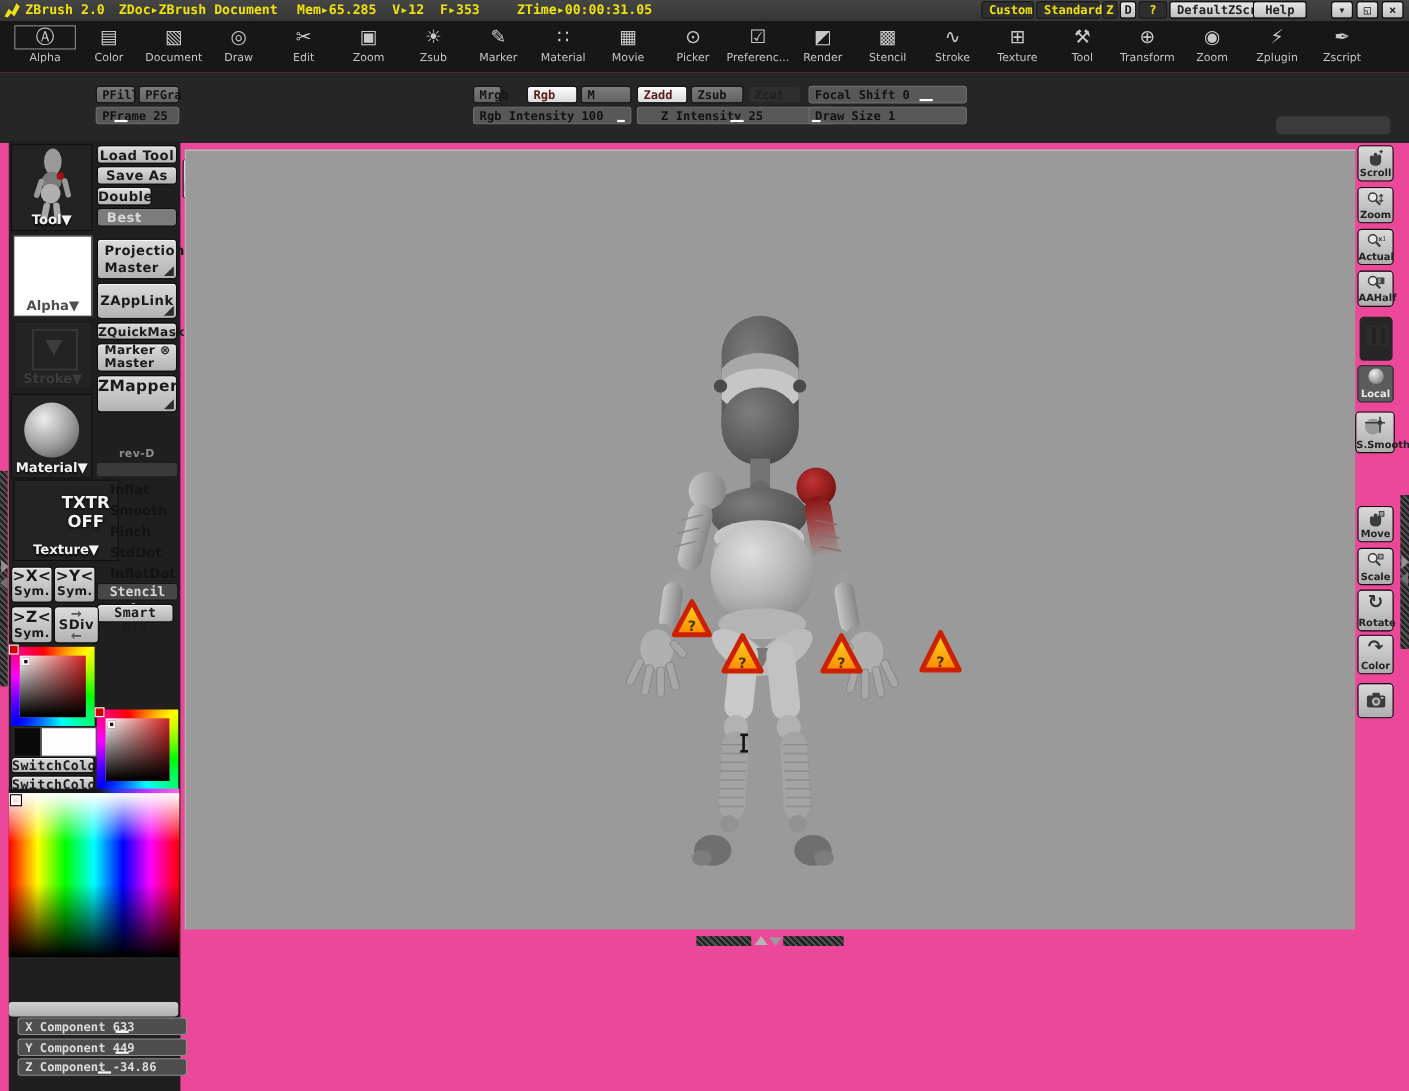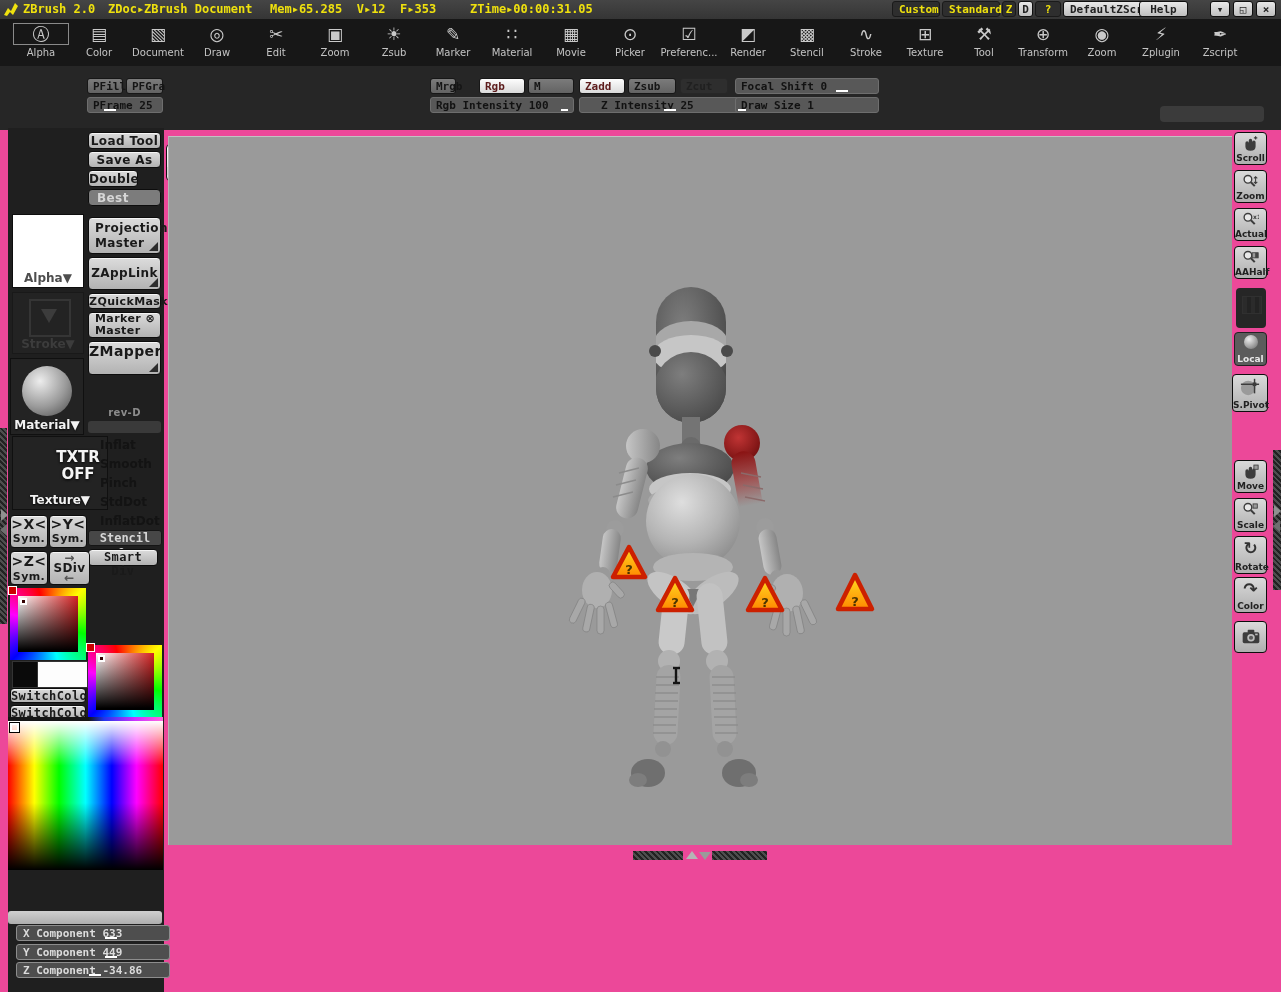--- a/index.html
+++ b/index.html
@@ -368,20 +368,33 @@
   <div class="abs hatch" style="left:0;top:428px;width:7px;height:196px"></div>
   <div class="edge-tri" style="left:1px;top:509px;border-top:6px solid transparent;border-bottom:6px solid transparent;border-left:7px solid #909090;"></div>
   <div class="edge-tri" style="left:0px;top:524px;border-top:6px solid transparent;border-bottom:6px solid transparent;border-right:7px solid #6f6f6f;"></div>
 
   <div class="abs hatch" style="left:1273px;top:450px;width:8px;height:140px"></div>
   <div class="edge-tri" style="left:1274px;top:505px;border-top:6px solid transparent;border-bottom:6px solid transparent;border-left:7px solid #909090;"></div>
   <div class="edge-tri" style="left:1273px;top:520px;border-top:6px solid transparent;border-bottom:6px solid transparent;border-right:7px solid #6f6f6f;"></div>
 
   <div class="abs" style="left:8px;top:128px;width:156px;height:864px;background:#1f1f1f;">
 
+    <div class="abs th" style="left:2px;top:3px;width:74px;height:79px;">
+      <svg width="72" height="77" viewBox="0 0 72 77">
+        <ellipse cx="37" cy="15" rx="8" ry="12" fill="#9a9a9a"></ellipse>
+        <circle cx="36" cy="33" r="9" fill="#7a7a7a"></circle>
+        <circle cx="35" cy="44" r="9" fill="#b0b0b0"></circle>
+        <circle cx="44" cy="28" r="3.5" fill="#a01010"></circle>
+        <rect x="22" y="30" width="5" height="18" rx="2.5" transform="rotate(18 24 39)" fill="#9a9a9a"></rect>
+        <rect x="47" y="30" width="5" height="18" rx="2.5" transform="rotate(-14 49 39)" fill="#9a9a9a"></rect>
+        <rect x="27" y="52" width="6" height="20" rx="3" transform="rotate(12 30 62)" fill="#a8a8a8"></rect>
+        <rect x="38" y="52" width="6" height="20" rx="3" transform="rotate(-6 41 62)" fill="#a8a8a8"></rect>
+      </svg>
+      <span class="th-lbl">Tool▼</span>
+    </div>
     <div class="abs b" style="left:80px;top:4px;width:73px;height:17px;line-height:16px;">Load Tool</div>
     <div class="abs b" style="left:80px;top:23px;width:73px;height:17px;line-height:16px;">Save As</div>
     <div class="abs b" style="left:80px;top:42px;width:50px;height:17px;line-height:16px;">Double</div>
     <div class="abs b" style="left:80px;top:61px;width:73px;height:17px;line-height:16px;background:#7c7c7c;color:#d6d6d6;box-shadow:none;text-align:left;padding-left:8px;">Best</div>
 
     <div class="abs" style="left:4px;top:86px;width:72px;height:74px;background:#fff;border:1px solid #0e0e0e;box-sizing:border-box;">
       <span class="th-lbl" style="color:#4e4e4e;text-shadow:none;">Alpha▼</span>
     </div>
     <div class="abs b fold" style="left:80px;top:89px;width:73px;height:37px;padding:3px 0 0 6px;text-align:left;line-height:15px;">Projection Master</div>
     <div class="abs b fold" style="left:80px;top:129px;width:73px;height:33px;line-height:31px;">ZAppLink</div>
@@ -513,21 +526,21 @@
     <span class="ric"><span style="display:inline-block;width:14px;height:14px;border-radius:50%;background:radial-gradient(circle at 35% 30%,#eee,#666);"></span></span>
     <span class="rlbl" style="color:#e8e8e8;">Local</span>
   </div>
   <div class="rb" style="left:1232px;top:374px;width:36px;height:38px;">
     <span class="ric"><svg width="22" height="20" viewBox="0 0 24 22">
           <circle cx="10" cy="12" r="8" fill="#9a9a9a"></circle>
           <line x1="2" y1="8" x2="22" y2="8" stroke="#3c3c3c" stroke-width="1.6"></line>
           <line x1="17" y1="2" x2="17" y2="18" stroke="#3c3c3c" stroke-width="1.6"></line>
           <rect x="15" y="6" width="4" height="4" fill="#3c3c3c"></rect>
         </svg></span>
-    <span class="rlbl">S.Pivot</span>
+    <span class="rlbl">S.Smooth</span>
   </div>
   <div class="rb" style="top:460px;height:33px;">
     <span class="ric"><svg width="17" height="16" viewBox="0 0 20 18">
           <path d="M4 9 q0-2 2-2 t2 2 V6 q0-2 2-2 t2 2 v2 q0-2 2-2 t2 2 v5 q0 5-6 5 t-6-5 z" fill="#3c3c3c"></path>
           <rect x="14" y="2" width="5" height="5" fill="#9a9a9a" stroke="#3c3c3c"></rect>
         </svg></span>
     <span class="rlbl">Move</span>
   </div>
   <div class="rb" style="top:498px;height:34px;">
     <span class="ric"><svg width="17" height="16" viewBox="0 0 20 18">

